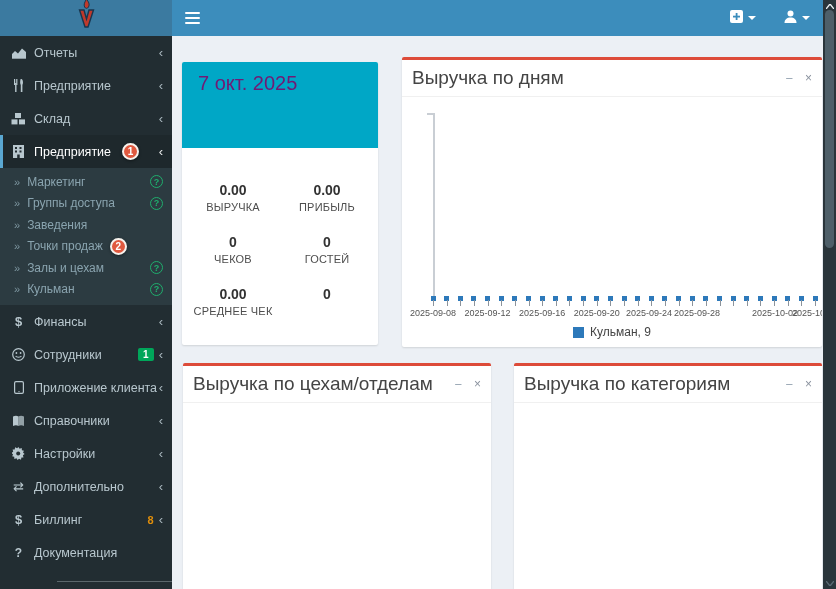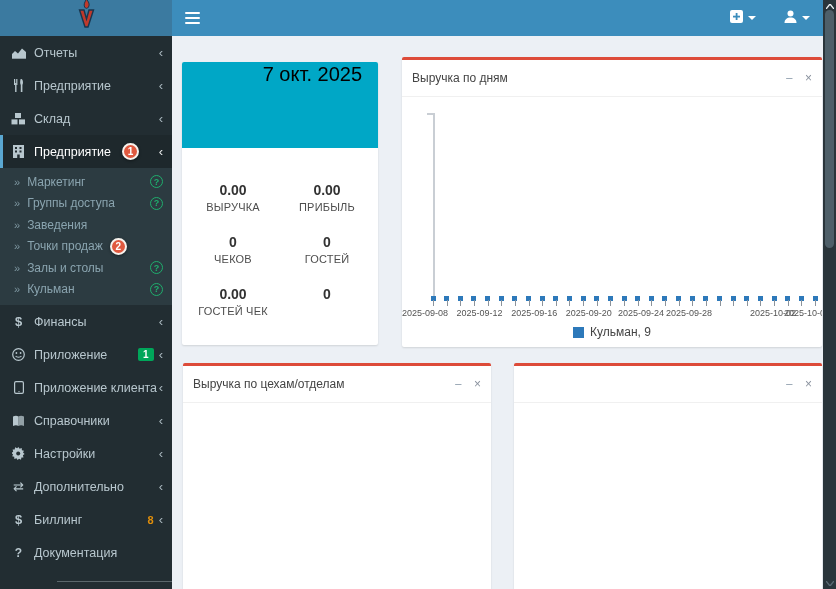--- a/index.html
+++ b/index.html
@@ -38,42 +38,42 @@
   .q-help { margin-left:auto; width:13px; height:13px; border-radius:50%; border:1px solid #1fae6d; color:#1fae6d;
             font-size:9px; font-weight:bold; display:flex; align-items:center; justify-content:center; }
   .sb-divider { position:absolute; left:57px; right:0; bottom:7px; height:1px; background:#8a979d; opacity:.55; }
 
   
   .content { position:absolute; left:172px; top:36px; width:664px; bottom:0; background:#ecf0f5; overflow:hidden; }
   .box { position:absolute; background:#fff; box-shadow:0 1px 2px rgba(0,0,0,.12); }
 
   
   .date-card { left:10px; top:26px; width:196px; height:283px; border-radius:2px; }
-  .date-head { height:86px; background:#00a7c6; color:#000000; padding:1px 16px 0; border-radius:2px 2px 0 0;text-align:right; }
+  .date-head { height:86px; background:#00a7c6; color:#701a75; padding:10px 16px 0; border-radius:2px 2px 0 0; }
   .date-title { font-size:20px; font-weight:normal; }
   .date-sub { font-size:12px; margin-top:3px; }
   .stats-grid { display:grid; grid-template-columns:1fr 1fr; padding:34px 4px 0; row-gap:20px; text-align:center; }
   .stat-val { font-size:14px; font-weight:bold; color:#333; }
   .stat-lbl { font-size:11px; color:#4d4d4d; margin-top:3px; line-height:13px; letter-spacing:.2px; }
 
   
   .panel { border-top:3px solid #dd4b39; border-radius:2px; }
   .panel-head { height:37px; display:flex; align-items:center; padding:0 10px; border-bottom:1px solid #f0f0f0; }
-  .panel-title { font-size:12px; color:#444; }
+  .panel-title { font-size:19px; color:#444; }
   .panel-tools { margin-left:auto; display:flex; gap:12px; align-items:center; }
   .tool { font-size:13px; color:#97a5b3; cursor:pointer; line-height:1; }
   .tool.close { color:#8a929e; font-size:12px; }
 
   .panel-days { left:230px; top:21px; width:420px; height:290px; }
   .chart-body { position:relative; height:250px; overflow:hidden; }
   .yaxis { position:absolute; left:31px; top:16px; width:2px; height:188px; background:#c9ced4; }
   .ytick { position:absolute; left:25px; top:16px; width:6px; height:2px; background:#c9ced4; }
   .pt { position:absolute; width:5px; height:5px; background:#2d79ba; top:199px; }
   .tk { position:absolute; width:1px; height:6px; background:#8c949c; top:203px; }
-  .xlab { position:absolute; top:211px; width:62px; text-align:left; font-size:9px; color:#545454; white-space:nowrap; }
+  .xlab { position:absolute; top:211px; width:62px; text-align:center; font-size:9px; color:#545454; white-space:nowrap; }
   .legend { position:absolute; left:0; right:0; top:228px; display:flex; justify-content:center; align-items:center; gap:6px; }
   .legend-sq { width:11px; height:11px; }
   .legend-txt { font-size:12px; color:#444; }
 
   .panel-dept { left:11px; top:327px; width:308px; height:300px; }
   .panel-cat  { left:342px; top:327px; width:308px; height:300px; }
 
   
   .scrollbar { position:absolute; right:0; top:0; width:13px; height:589px; background:#2a353b; z-index:40; }
   .sb-thumb { position:absolute; left:2px; top:10px; width:9px; height:238px; background:#4e5f69; border-radius:5px; cursor:pointer; }
@@ -189,21 +189,21 @@
           <span class="sub-gl">»</span>
           <span class="sub-label">Заведения</span>
         </div>
         <div class="sub-item">
           <span class="sub-gl">»</span>
           <span class="sub-label">Точки продаж</span>
           <span class="hint sub-hint">2</span>
         </div>
         <div class="sub-item">
           <span class="sub-gl">»</span>
-          <span class="sub-label">Залы и столы</span>
+          <span class="sub-label">Залы и цехам</span>
           <span class="q-help">?</span>
         </div>
         <div class="sub-item">
           <span class="sub-gl">»</span>
           <span class="sub-label">Кульман</span>
           <span class="q-help">?</span>
         </div>
       </div>
       <div class="s-item">
         <span class="s-icon">
@@ -214,21 +214,21 @@
       </div>
       <div class="s-item">
         <span class="s-icon">
           <svg width="13" height="13" viewBox="0 0 13 13">
             <circle cx="6.5" cy="6.5" r="5.8" fill="none" stroke="#b8c7ce" stroke-width="1.2"></circle>
             <circle cx="4.4" cy="5" r="0.9" fill="#b8c7ce"></circle>
             <circle cx="8.6" cy="5" r="0.9" fill="#b8c7ce"></circle>
             <path d="M3.6 8 C4.6 9.6 8.4 9.6 9.4 8" fill="none" stroke="#b8c7ce" stroke-width="1.1"></path>
           </svg>
         </span>
-        <span class="s-label">Приложение</span>
+        <span class="s-label">Сотрудники</span>
         <span class="g-badge">1</span>
         <span class="arrow">‹</span>
       </div>
       <div class="s-item">
         <span class="s-icon">
           <svg width="10" height="13" viewBox="0 0 10 13">
             <rect x="0.6" y="0.6" width="8.8" height="11.8" rx="1.4" fill="none" stroke="#b8c7ce" stroke-width="1.2"></rect>
             <circle cx="5" cy="10.6" r="0.7" fill="#b8c7ce"></circle>
           </svg>
         </span>
@@ -298,21 +298,21 @@
         <div class="stat">
           <div class="stat-val">0</div>
           <div class="stat-lbl">ЧЕКОВ</div>
         </div>
         <div class="stat">
           <div class="stat-val">0</div>
           <div class="stat-lbl">ГОСТЕЙ</div>
         </div>
         <div class="stat">
           <div class="stat-val">0.00</div>
-          <div class="stat-lbl">ГОСТЕЙ ЧЕК</div>
+          <div class="stat-lbl">СРЕДНЕЕ ЧЕК</div>
         </div>
         <div class="stat">
           <div class="stat-val">0</div>
         </div>
       </div>
   </div>
 
   <div class="box panel panel-days">
     <div class="panel-head">
       <span class="panel-title">Выручка по дням</span>
@@ -403,20 +403,21 @@
       <span class="panel-tools">
         <span class="tool">−</span>
         <span class="tool close">×</span>
       </span>
     </div>
     <div></div>
   </div>
 
   <div class="box panel panel-cat">
     <div class="panel-head">
+      <span class="panel-title">Выручка по категориям</span>
       <span class="panel-tools">
         <span class="tool">−</span>
         <span class="tool close">×</span>
       </span>
     </div>
     <div></div>
   </div>
 </div>
 
 <div class="scrollbar">

